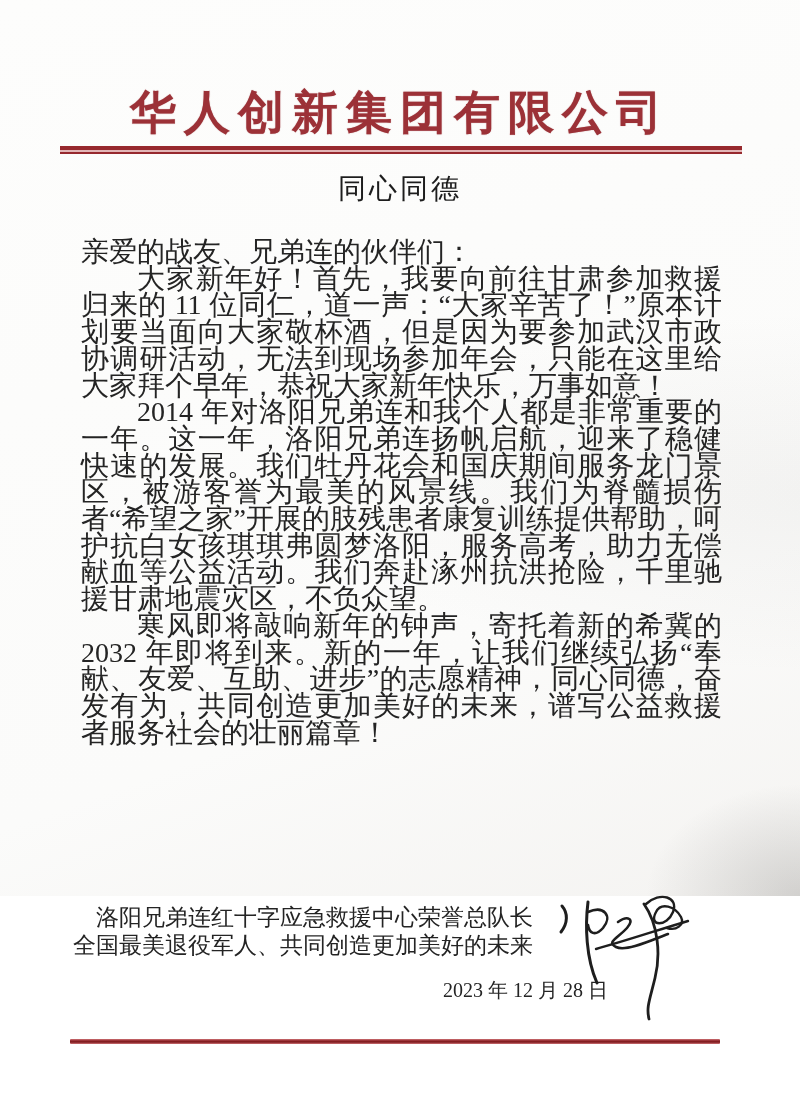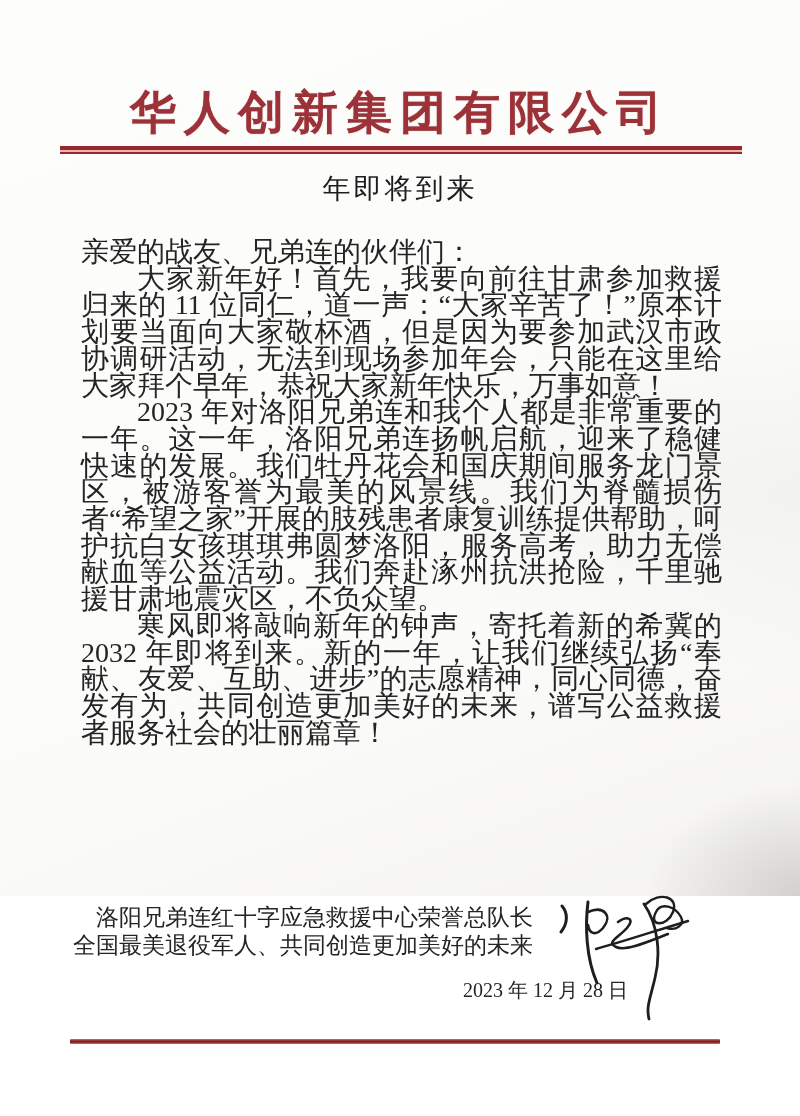--- a/index.html
+++ b/index.html
@@ -57,47 +57,46 @@
     font-size:23px;line-height:28px;
     color:#242424;
     white-space:nowrap;
   }
   .date-line{
     position:absolute;top:977px;left:0;width:608px;
     text-align:right;
     font-size:20px;
     color:#242424;
     white-space:nowrap;
-    padding-left:20px;
   }
   .signature-svg{
     position:absolute;top:882px;left:540px;
     width:155px;height:145px;
   }
   .footer-rule{
     position:absolute;top:1039px;left:70px;width:650px;height:5px;
     background:linear-gradient(180deg,#cf7276 0%,#8c2226 40%,#7c181c 60%,#cf7276 100%);
     border-radius:1px;
   }
 </style>
 </head>
 <body>
 
 <div class="page">
 
   <div class="company-name" style="color: rgb(156, 49, 55);">华人创新集团有限公司</div>
 
   <div class="header-rule"></div>
 
-  <div class="doc-title">年即将到来</div>
+  <div class="doc-title">同心同德</div>
 
   <div class="letter-body" style="color: rgb(36, 36, 36);">
     <p class="salutation">亲爱的战友、兄弟连的伙伴们：</p>
     <p>大家新年好！首先，我要向前往甘肃参加救援归来的 11 位同仁，道一声：“大家辛苦了！”原本计划要当面向大家敬杯酒，但是因为要参加武汉市政协调研活动，无法到现场参加年会，只能在这里给大家拜个早年，恭祝大家新年快乐，万事如意！</p>
-    <p>2023 年对洛阳兄弟连和我个人都是非常重要的一年。这一年，洛阳兄弟连扬帆启航，迎来了稳健快速的发展。我们牡丹花会和国庆期间服务龙门景区，被游客誉为最美的风景线。我们为脊髓损伤者“希望之家”开展的肢残患者康复训练提供帮助，呵护抗白女孩琪琪弗圆梦洛阳，服务高考，助力无偿献血等公益活动。我们奔赴涿州抗洪抢险，千里驰援甘肃地震灾区，不负众望。</p>
+    <p>2014 年对洛阳兄弟连和我个人都是非常重要的一年。这一年，洛阳兄弟连扬帆启航，迎来了稳健快速的发展。我们牡丹花会和国庆期间服务龙门景区，被游客誉为最美的风景线。我们为脊髓损伤者“希望之家”开展的肢残患者康复训练提供帮助，呵护抗白女孩琪琪弗圆梦洛阳，服务高考，助力无偿献血等公益活动。我们奔赴涿州抗洪抢险，千里驰援甘肃地震灾区，不负众望。</p>
     <p>寒风即将敲响新年的钟声，寄托着新的希冀的 2032 年即将到来。新的一年，让我们继续弘扬“奉献、友爱、互助、进步”的志愿精神，同心同德，奋发有为，共同创造更加美好的未来，谱写公益救援者服务社会的壮丽篇章！</p>
   </div>
 
   <div class="signature-block" style="color: rgb(36, 36, 36);">
     <div>洛阳兄弟连红十字应急救援中心荣誉总队长</div>
     <div>全国最美退役军人、共同创造更加美好的未来</div>
   </div>
 
   <div class="date-line" style="color: rgb(36, 36, 36);">2023 年 12 月 28 日</div>
 

